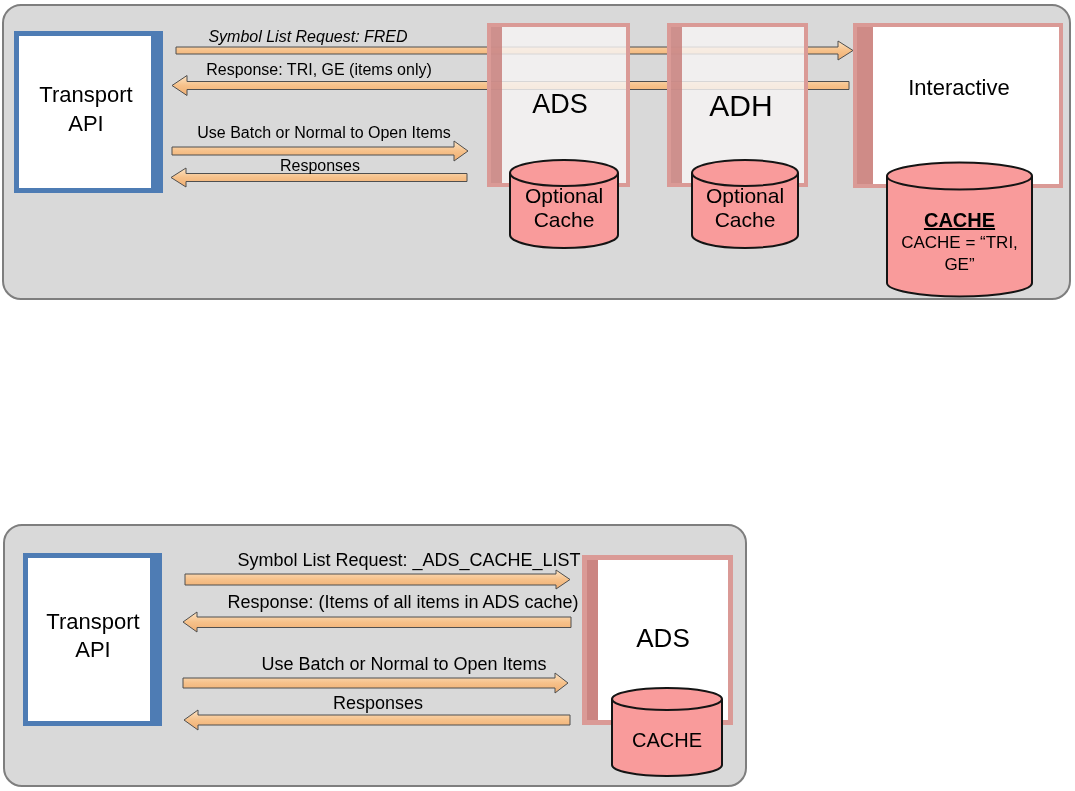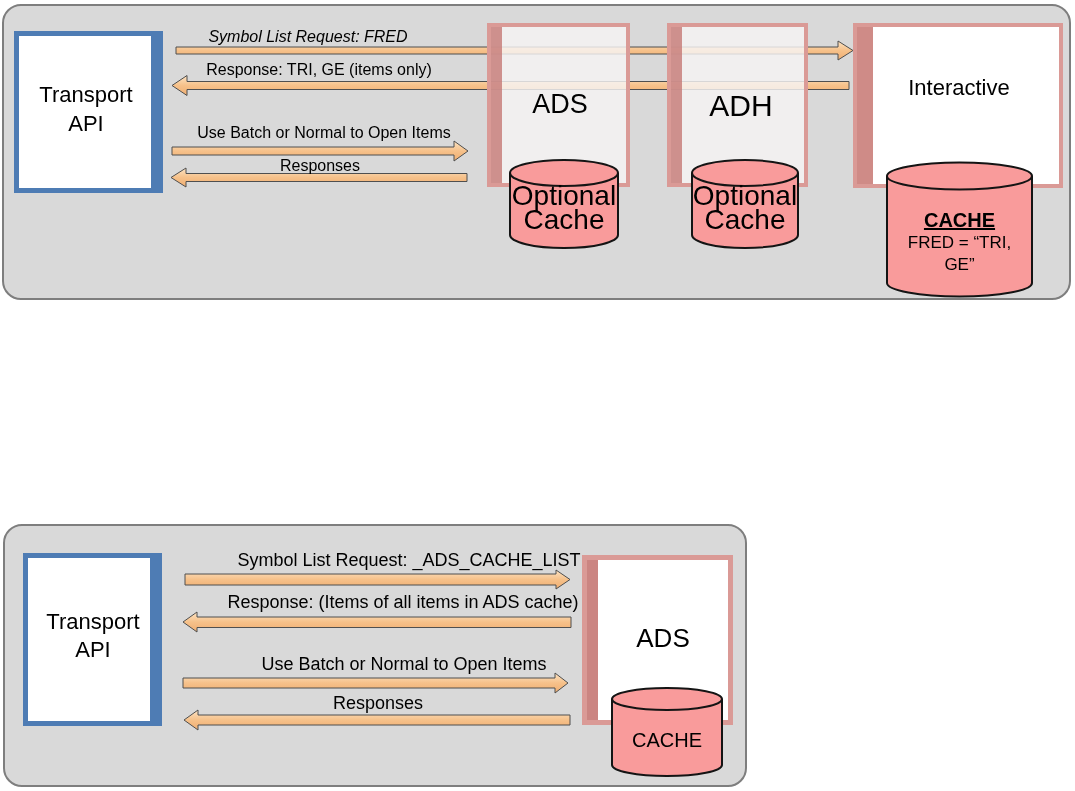--- a/index.html
+++ b/index.html
@@ -39,21 +39,21 @@
   .lb1{left:191px;top:550px;width:380px;}
   .lb2{left:185px;top:592px;width:380px;}
   .lb3{left:226px;top:654px;width:300px;}
   .lb4{left:200px;top:693px;width:300px;}
   .t-transport-top{left:19px;top:80px;width:134px;font-size:22px;line-height:29px;}
   .t-transport-bottom{left:28px;top:608px;width:130px;font-size:22px;line-height:28px;}
   .t-ads-top{left:490px;top:89px;width:140px;font-size:27px;}
   .t-adh-top{left:671px;top:89px;width:140px;font-size:30px;}
   .t-ip{left:836px;top:74px;width:190px;font-size:22px;line-height:27px;margin-left:28px;}
   .t-ads-bottom{left:593px;top:623px;width:140px;font-size:26px;}
-  .cyl-label{font-size:28px;line-height:24px;}
+  .cyl-label{font-size:21px;line-height:24px;}
   .c-ads{left:509px;top:184px;width:110px;}
   .c-adh{left:690px;top:184px;width:110px;}
   .c-ip{left:888px;top:208px;width:143px;}
   .c-ip .cache-title{display:block;font-size:20px;line-height:24px;font-weight:bold;text-decoration:underline;}
   .c-ip .cache-line{display:block;font-size:17px;line-height:22px;}
   .c-bottom{left:607px;top:729px;width:120px;font-size:20px;}
   .ln{display:block;}
 </style>
 </head>
 <body>
@@ -131,21 +131,21 @@
   <div class="txt cyl-label c-ads">
     <span class="ln">Optional</span>
     <span class="ln">Cache</span>
   </div>
   <div class="txt cyl-label c-adh">
     <span class="ln">Optional</span>
     <span class="ln">Cache</span>
   </div>
   <div class="txt c-ip">
     <span class="cache-title">CACHE</span>
-    <span class="cache-line">FRED = “TRI,</span>
+    <span class="cache-line">CACHE = “TRI,</span>
     <span class="cache-line">GE”</span>
   </div>
 
   <div class="txt t-transport-bottom">
     <span class="ln">Transport</span>
     <span class="ln">API</span>
   </div>
   <div class="txt msg-b lb1">Symbol List Request: _ADS_CACHE_LIST</div>
   <div class="txt msg-b lb2">Response: (Items of all items in ADS cache)</div>
   <div class="txt msg-b lb3">Use Batch or Normal to Open Items</div>

